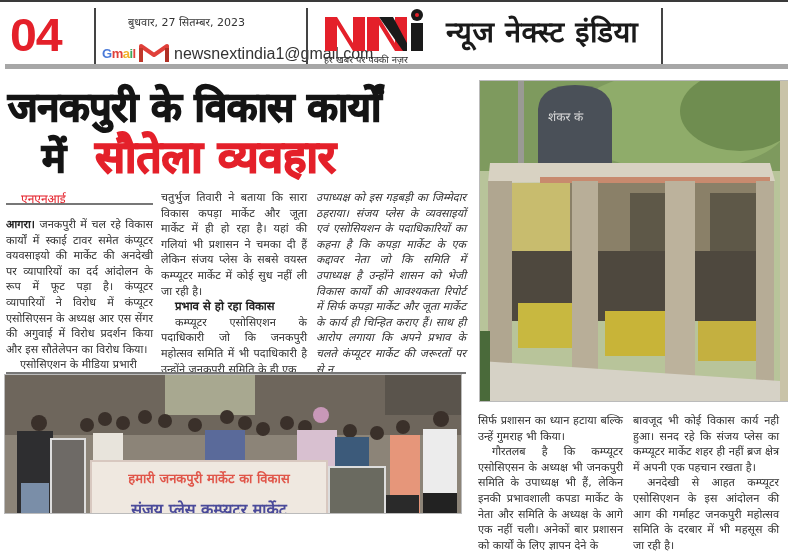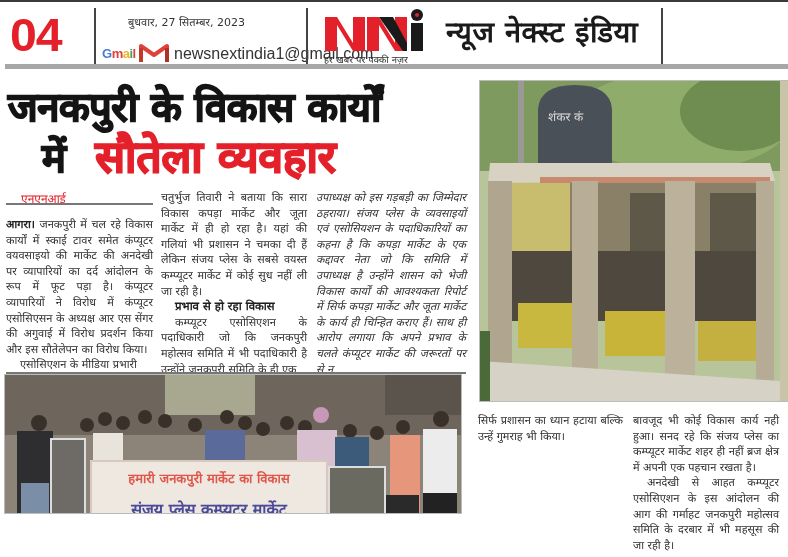--- a/index.html
+++ b/index.html
@@ -134,20 +134,21 @@
     <rect x="185" y="100" width="30" height="210" fill="#bcb29c"></rect>
     <rect x="276" y="100" width="18" height="220" fill="#b6ac96"></rect>
 
     <polygon points="0,280 300,300 300,322 0,322" fill="#d6d2c6"></polygon>
     <rect x="0" y="250" width="10" height="72" fill="#4a6a3a"></rect>
   </svg>
 </div>
 
 <div class="col" style="left:478px; top:413px; width:145px;">
   <p>सिर्फ प्रशासन का ध्यान हटाया बल्कि उन्हें गुमराह भी किया।</p>
+  <p class="indent">गौरतलब है कि कम्प्यूटर एसोसिएसन के अध्यक्ष भी जनकपुरी समिति के उपाध्यक्ष भी हैं, लेकिन इनकी प्रभावशाली कपडा मार्केट के नेता और समिति के अध्यक्ष के आगे एक नहीं चली। अनेकों बार प्रशासन को कार्यों के लिए ज्ञापन देने के</p>
 </div>
 
 <div class="col" style="left:633px; top:413px; width:146px;">
   <p>बावजूद भी कोई विकास कार्य नही हुआ। सनद रहे कि संजय प्लेस का कम्प्यूटर मार्केट शहर ही नहीं ब्रज क्षेत्र में अपनी एक पहचान रखता है।</p>
   <p class="indent">अनदेखी से आहत कम्प्यूटर एसोसिएशन के इस आंदोलन की आग की गर्माहट जनकपुरी महोत्सव समिति के दरबार में भी महसूस की जा रही है।</p>
 </div>
 
 <div class="photo photo-bottom">
   <svg width="458" height="176" viewBox="0 0 458 176">
     <rect width="458" height="176" fill="#8c8478"></rect>

